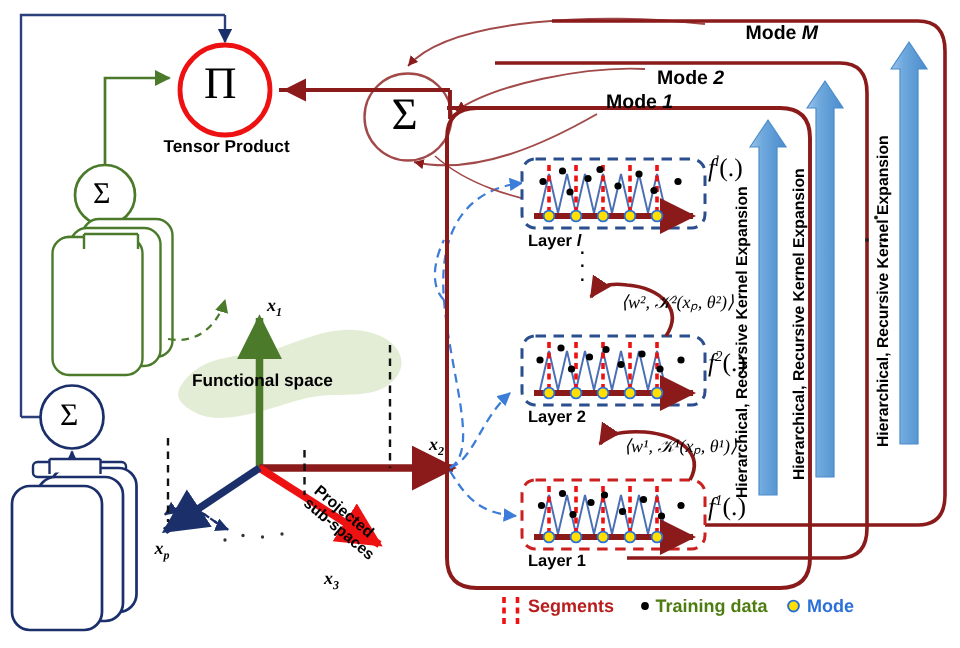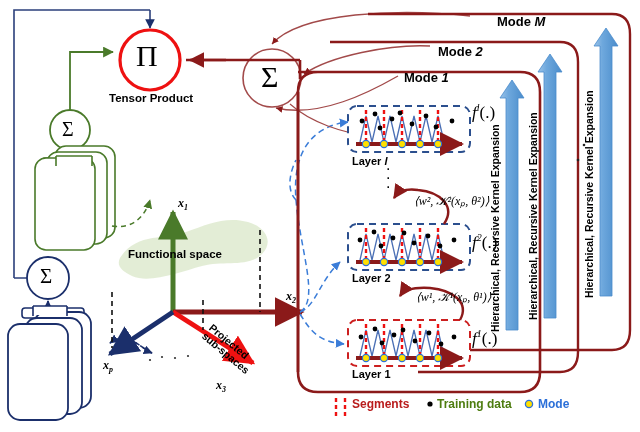--- a/index.html
+++ b/index.html
@@ -283,21 +283,21 @@
 <div class="lbl b ser" style="left:103px;top:358px;font-size:12px;font-style:italic;">
   <span>x</span><sub style="font-size:8px;">p</sub>
 </div>
 
 <div class="lbl b" style="left:128px;top:248px;font-size:11.5px;">Functional space</div>
 
 <div class="lbl b" style="left:214px;top:322px;font-size:10.5px;transform:rotate(40deg);
             transform-origin:left top;line-height:11px;white-space:pre;">Projected
 sub-spaces</div>
 
-<div class="lbl b" style="left:404px;top:70px;font-size:13px;">
+<div class="lbl b" style="left:404px;top:60px;font-size:13px;">
   <span>Mode</span>
   <span style="font-style:italic;">1</span>
 </div>
 
 <div class="lbl b" style="left:438px;top:44px;font-size:13px;">
   <span>Mode</span>
   <span style="font-style:italic;">2</span>
 </div>
 
 <div class="lbl b" style="left:497px;top:14px;font-size:13px;">

